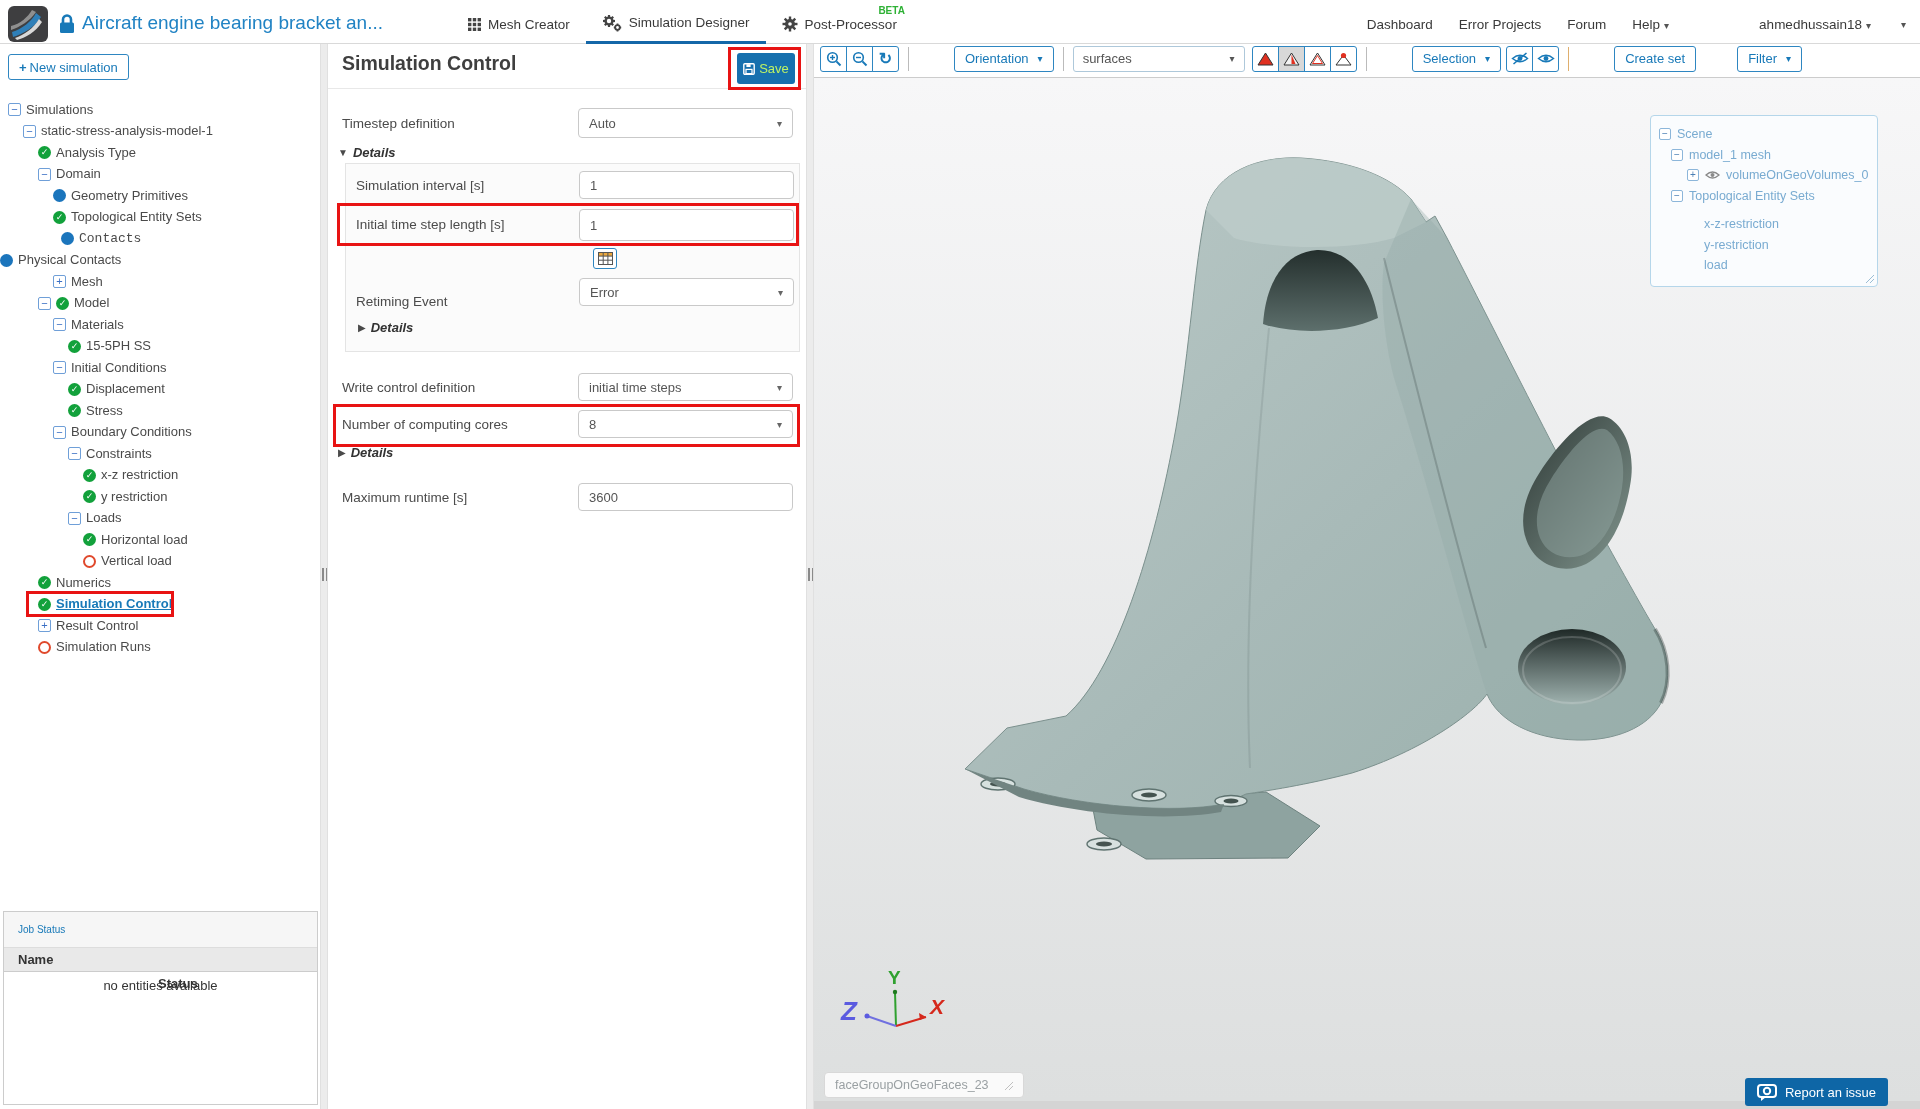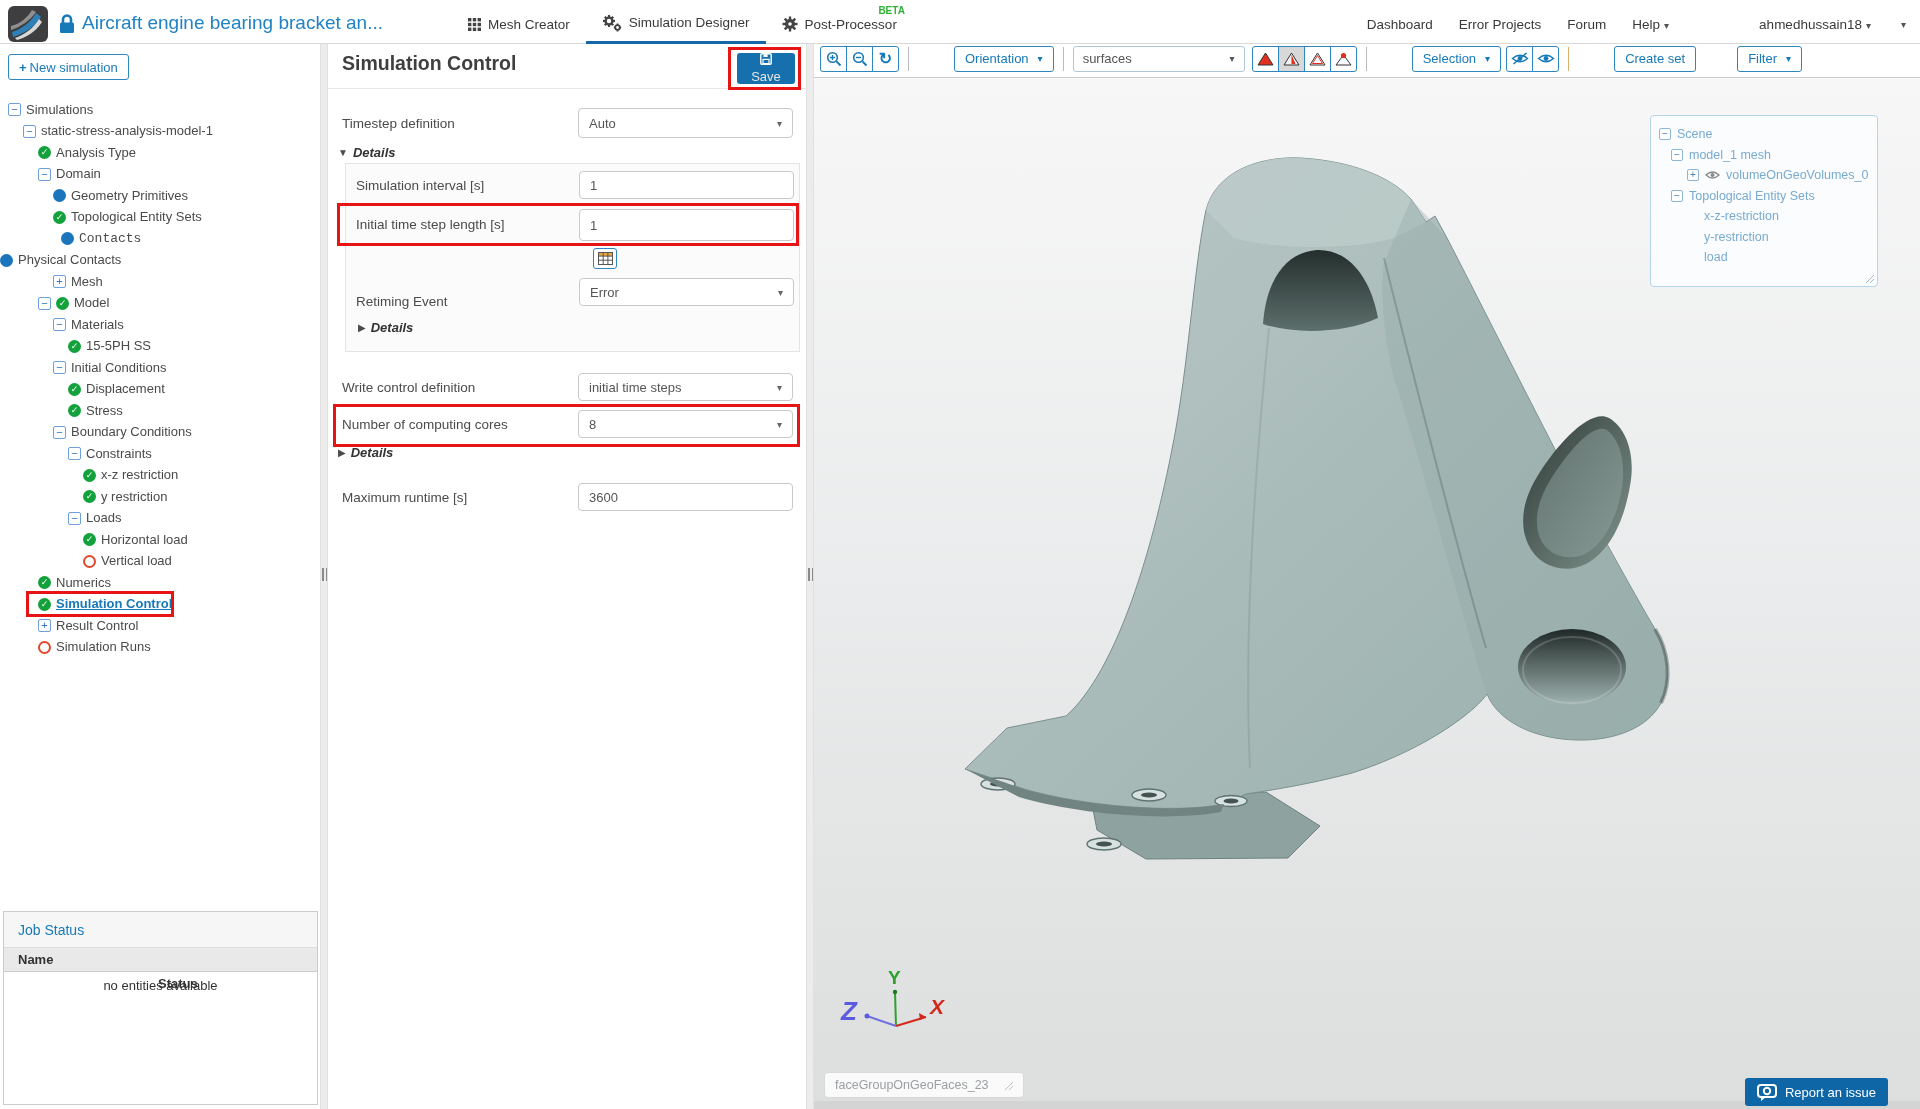--- a/index.html
+++ b/index.html
@@ -44,31 +44,31 @@
     color:#3b6fc4; font-size:11px; line-height:10px; text-align:center; }
   .st { width:13px; height:13px; flex:0 0 13px; border-radius:50%; }
   .st.check { background:#12a13b; color:#fff; font-size:9px; font-weight:bold; line-height:13px; text-align:center; }
   .st.dot { background:#1b75bc; }
   .st.open { background:#fff; border:2px solid #e0492c; }
   .red-annot { position:absolute; border:3px solid #e81313; pointer-events:none; z-index:40; }
   .sc-box { left:26px; top:551px; width:148px; height:26px; }
 
   .jobstatus { position:absolute; left:3px; top:871px; right:2px; bottom:4px; border:1px solid #ccc; background:#fff; }
   .js-head { height:36px; background:#f6f6f6; border-bottom:1px solid #ddd; display:flex; align-items:center;
-    padding-left:14px; color:#1879b8; font-size:14px; }
+    padding-left:14px; color:#1879b8; font-size:10px; }
   .js-cols { height:24px; background:#e9e9e9; border-bottom:1px solid #ccc; position:relative;
     font-size:13px; font-weight:bold; color:#333; }
   .js-cols span:first-child { position:absolute; left:14px; top:4px; }
   .js-cols span:last-child { position:absolute; left:154px; top:4px;margin-top:24px; }
   .js-empty { text-align:center; font-size:13px; color:#333; padding-top:6px; }
 
   
   .fp-title { position:absolute; left:14px; top:12px; font-size:19.5px; color:#3f3f3f; }
-  .savebtn { position:absolute; left:409px; top:13px; width:58px; height:31px; background:#1670ae; color:#e5e5e5;
-    border:none; border-radius:3px; font-size:13px; cursor:pointer; display:flex; align-items:center; justify-content:center; gap:4px;flex-direction:column; }
+  .savebtn { position:absolute; left:409px; top:13px; width:58px; height:31px; background:#1670ae; color:#bef264;
+    border:none; border-radius:3px; font-size:13px; cursor:pointer; display:flex; align-items:center; justify-content:center; gap:4px; }
   .fp-div { position:absolute; left:0; top:48px; width:100%; height:1px; background:#e8e8e8; }
   .frow-label { position:absolute; font-size:13.5px; color:#4b4b4b; }
   .ctrl { position:absolute; left:250px; width:215px; background:#fff; border:1px solid #c9c9c9; border-radius:4px;
     font-size:13px; color:#555; display:flex; align-items:center; padding:0 10px; cursor:pointer; }
   .ctrl .caret { margin-left:auto; color:#666; }
   input.ctrl { cursor:text; }
   .details { position:absolute; font-size:13px; font-weight:bold; font-style:italic; color:#333;
     display:flex; align-items:center; gap:5px; cursor:pointer; }
   .details .tri { font-size:10px; font-style:normal; color:#4a4a4a; }
   .group { position:absolute; left:17px; top:123px; width:455px; height:189px; background:#fbfbfb;
@@ -559,21 +559,21 @@
             <svg width="15" height="10" viewBox="0 0 15 10">
               <path d="M1 5 Q7.5 -1 14 5 Q7.5 11 1 5 Z" fill="none" stroke="#8a8a8a" stroke-width="1.3"></path>
               <circle cx="7.5" cy="5" r="2" fill="#8a8a8a"></circle>
             </svg>
             <span>volumeOnGeoVolumes_0</span>
           </div>
           <div class="srow" style="padding-left: 20px;">
             <span class="exp">−</span>
             <span>Topological Entity Sets</span>
           </div>
-          <div class="srow" style="padding-left: 53px;">
+          <div class="srow" style="padding-left: 53px; margin-top: 8px;">
             <span>x-z-restriction</span>
           </div>
           <div class="srow" style="padding-left: 53px;">
             <span>y-restriction</span>
           </div>
           <div class="srow" style="padding-left: 53px;">
             <span>load</span>
           </div>
         </div>
       <svg class="st-resize" width="10" height="10" viewBox="0 0 10 10">

